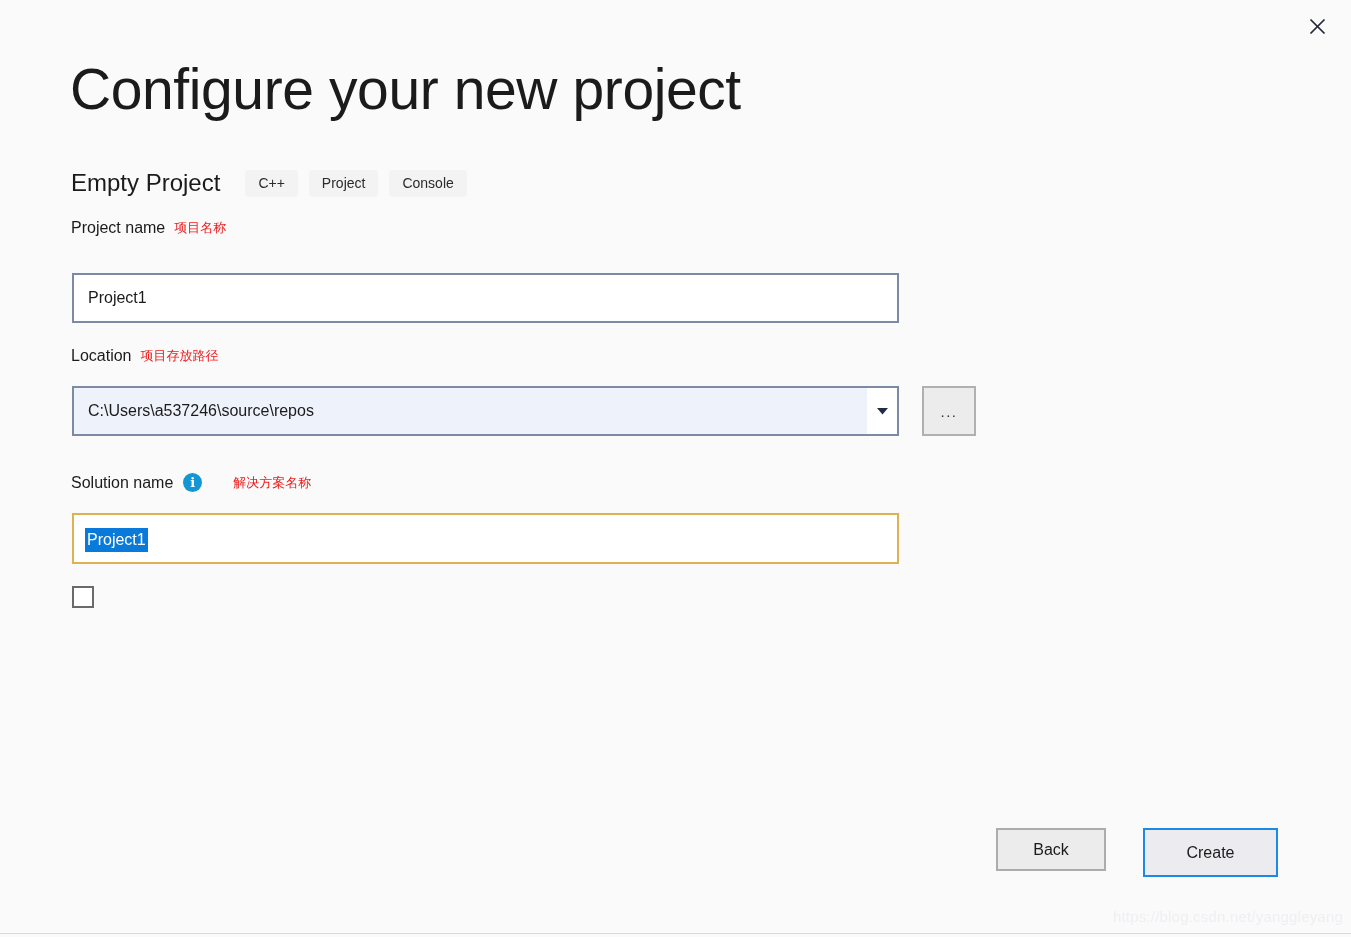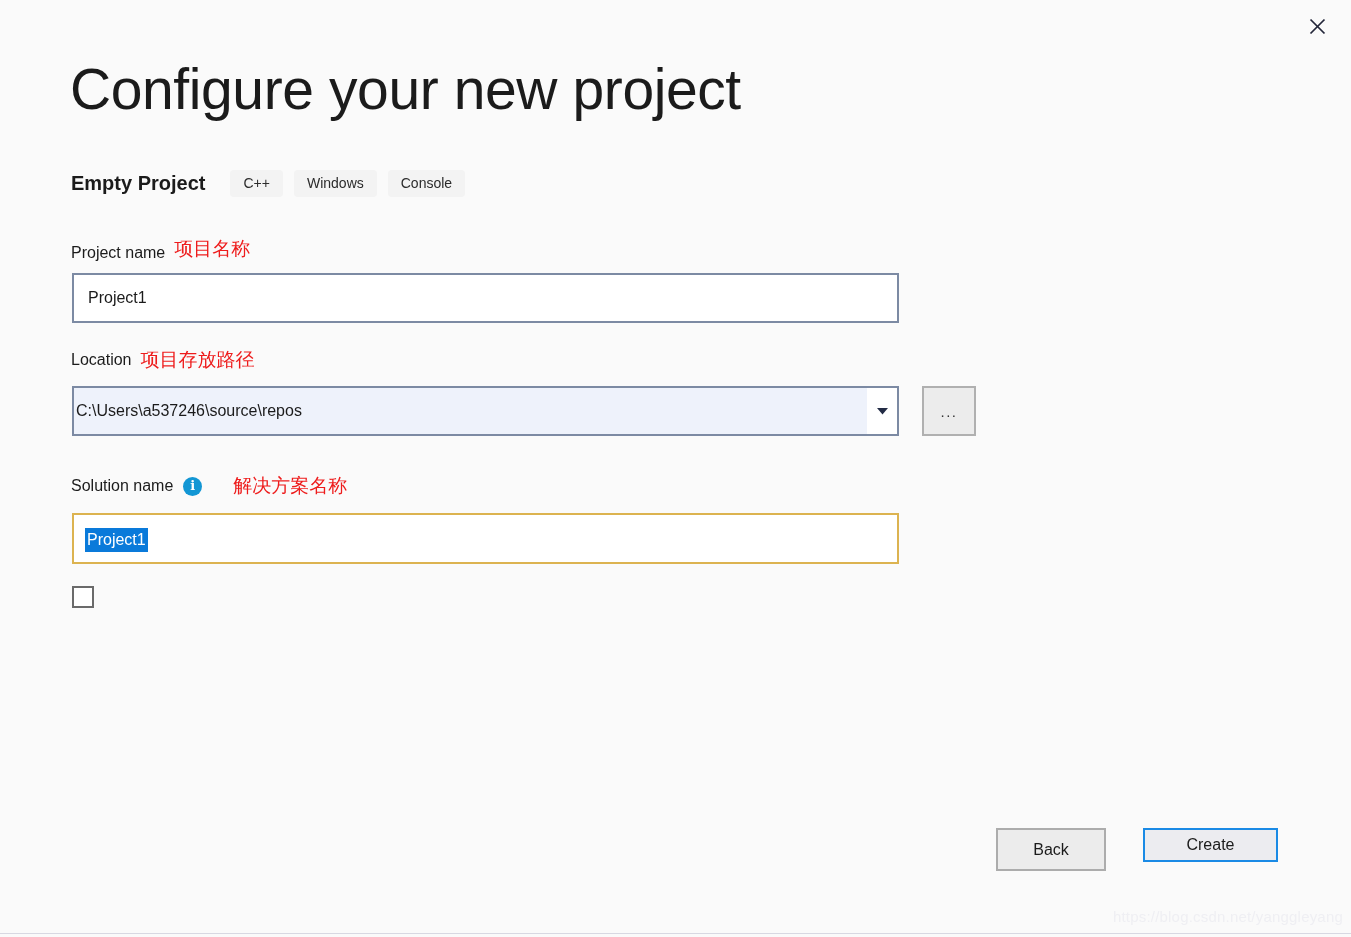--- a/index.html
+++ b/index.html
@@ -48,22 +48,22 @@
 
   .subtitle-row {
     position: absolute;
     left: 71px;
     top: 166px;
     display: flex;
     align-items: center;
     height: 34px;
   }
   .template-name {
-    font-size: 20px;
-    font-weight: 700;
+    font-size: 24px;
+    font-weight: 400;
     color: #1b1b1b;
     white-space: nowrap;
   }
   .tag-list {
     display: flex;
     align-items: center;
     margin-left: 25px;
     gap: 11px;
   }
   .tag {
@@ -81,21 +81,21 @@
     position: absolute;
     font-size: 16px;
     color: #1b1b1b;
     white-space: nowrap;
     display: flex;
     align-items: center;
   }
   .zh-note {
     color: #ee1c1c;
     font-family: "DejaVu Serif", "Liberation Serif", serif;
-    font-size: 19px;
+    font-size: 13px;
     margin-left: 9px;
     white-space: nowrap;
   }
 
   .info-icon {
     display: inline-flex;
     align-items: center;
     justify-content: center;
     width: 19px;
     height: 19px;
@@ -132,21 +132,21 @@
     box-sizing: border-box;
     border: 2px solid #7c8aa3;
     background: #eef2fb;
     display: flex;
     align-items: center;
   }
   .combo-value {
     flex: 1;
     font-size: 16px;
     color: #1b1b1b;
-    padding-left: 2px;
+    padding-left: 14px;
     white-space: nowrap;
     overflow: hidden;
   }
   .combo-arrow {
     width: 30px;
     align-self: stretch;
     background: #ffffff;
     display: flex;
     align-items: center;
     justify-content: center;
@@ -257,26 +257,26 @@
     </svg>
   </span>
 </button>
 
 <div class="page-title">Configure your new project</div>
 
 <div class="subtitle-row">
   <div class="template-name">Empty Project</div>
   <div class="tag-list">
     <span class="tag">C++</span>
-    <span class="tag">Windows</span>
+    <span class="tag">Project</span>
     <span class="tag">Console</span>
   </div>
 </div>
 
-<div class="field-label" style="left:71px; top:236px;align-items:flex-end;">
+<div class="field-label" style="left:71px; top:219px;">
   <span>Project name</span>
   <span class="zh-note">项目名称</span>
 </div>
 <input class="text-input" style="left: 72px; top: 273px; width: 827px; height: 50px;" value="Project1">
 
 <div class="field-label" style="left:71px; top:347px;">
   <span>Location</span>
   <span class="zh-note">项目存放路径</span>
 </div>
 <div class="combo" style="left:72px; top:386px; width:827px; height:50px;">
@@ -297,16 +297,16 @@
   <span class="zh-note" style="margin-left:31px;">解决方案名称</span>
 </div>
 <input class="text-input gold" style="left: 72px; top: 513px; width: 827px; height: 51px; color: transparent;" value="Project1">
 <div class="sel-text">Project1</div>
 
 <div class="check-row">
   <div class="checkbox"></div>
 </div>
 
 <div class="btn btn-back" style="left:996px; top:828px; width:110px; height:43px;">Back</div>
-<div class="btn btn-create" style="left:1143px; top:828px; width:135px; height:34px;">Create</div>
+<div class="btn btn-create" style="left:1143px; top:828px; width:135px; height:49px;">Create</div>
 
 <div class="watermark">https://blog.csdn.net/yanggleyang</div>
 <div class="bottom-rule"></div>
 
 </body></html>

